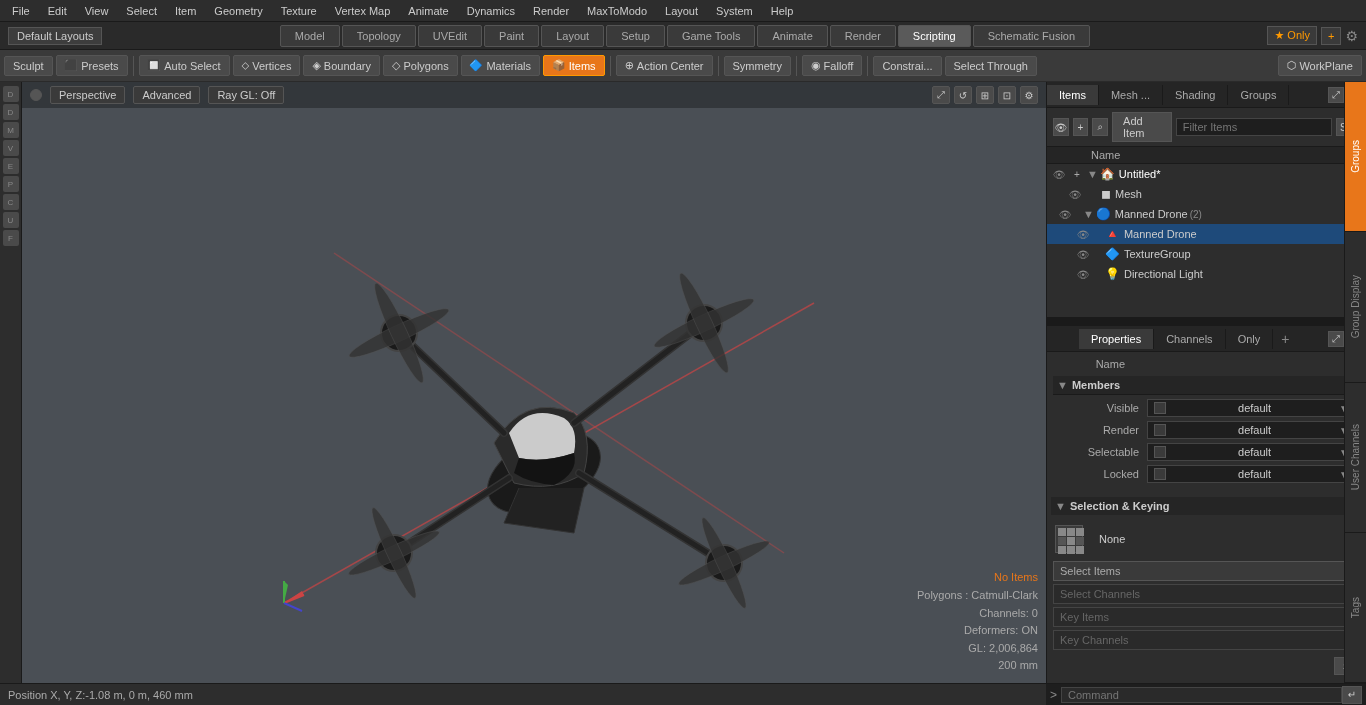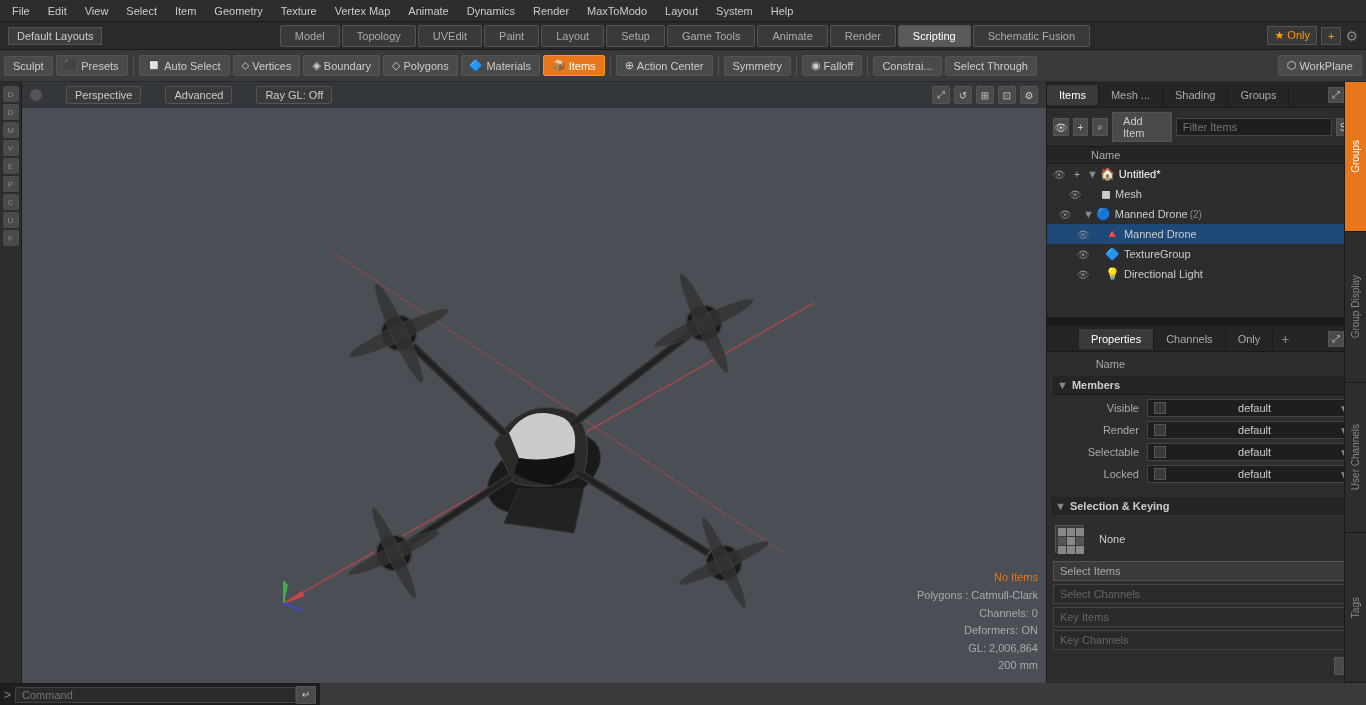--- a/index.html
+++ b/index.html
@@ -27,21 +27,21 @@
 
     
     .main-content { display: flex; height: calc(705px - 22px - 28px - 32px - 22px); }
 
     
     .left-sidebar { width: 22px; background: #2d2d2d; border-right: 1px solid #1a1a1a; display: flex; flex-direction: column; align-items: center; padding: 4px 0; gap: 2px; }
     .sidebar-icon { width: 16px; height: 16px; background: #4a4a4a; border-radius: 2px; display: flex; align-items: center; justify-content: center; cursor: pointer; font-size: 8px; }
 
     
     .viewport { flex: 1; background: #4a4f55; position: relative; overflow: hidden; }
-    .viewport-header { display: flex; align-items: center; gap: 24px; padding: 4px 8px; background: rgba(0,0,0,0.3); position: absolute; top: 0; left: 0; right: 0; z-index: 2; }
+    .viewport-header { display: flex; align-items: center; gap: 8px; padding: 4px 8px; background: rgba(0,0,0,0.3); position: absolute; top: 0; left: 0; right: 0; z-index: 2; }
     .viewport-label { background: #3a3a3a; border: 1px solid #555; padding: 2px 8px; color: #ccc; cursor: pointer; font-size: 11px; border-radius: 2px; }
     .viewport-controls { margin-left: auto; display: flex; gap: 4px; }
     .vp-ctrl-btn { width: 18px; height: 18px; background: #4a4a4a; border: 1px solid #555; border-radius: 2px; display: flex; align-items: center; justify-content: center; cursor: pointer; color: #ccc; font-size: 10px; }
 
     
     .viewport-scene { position: absolute; top: 0; left: 0; right: 0; bottom: 0; display: flex; align-items: center; justify-content: center; }
     .drone-svg { width: 600px; height: 560px; }
 
     
     .viewport-info { position: absolute; bottom: 8px; right: 8px; text-align: right; color: #aaa; font-size: 11px; line-height: 1.6; }
@@ -522,19 +522,23 @@
       <div class="edge-tab">
         <div class="edge-tab-label">Tags</div>
       </div>
     </div>
 
   </div>
 </div>
 
 <div style="display:flex;">
 
+  <div class="position-bar" style="flex:1;">
+    <span>Position X, Y, Z:</span>
+    <span> -1.08 m, 0 m, 460 mm</span>
+  </div>
 
   <div class="command-bar" style="width:320px;">
     <span class="command-prompt">&gt;</span>
     <input class="command-input" placeholder="Command" style="">
     <div class="command-submit">↵</div>
   </div>
 </div>
 
 </body></html>

